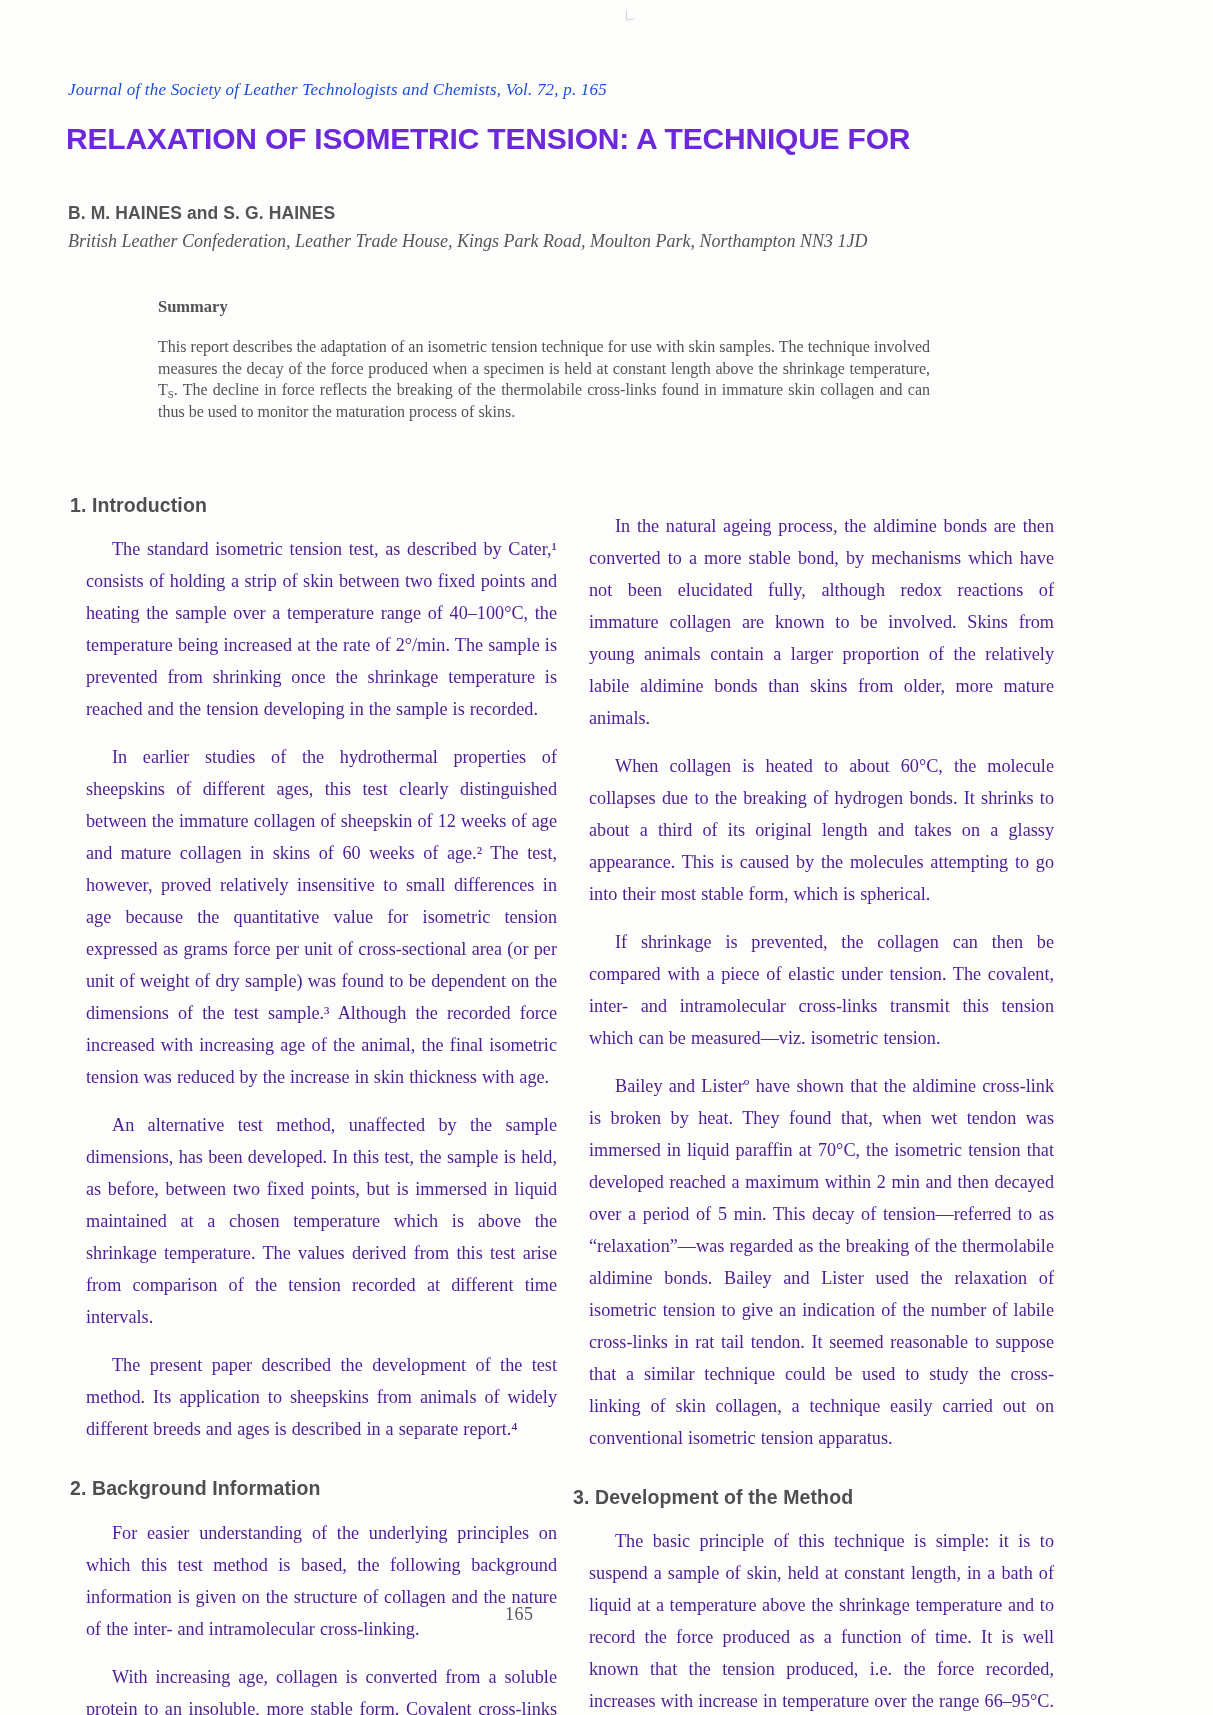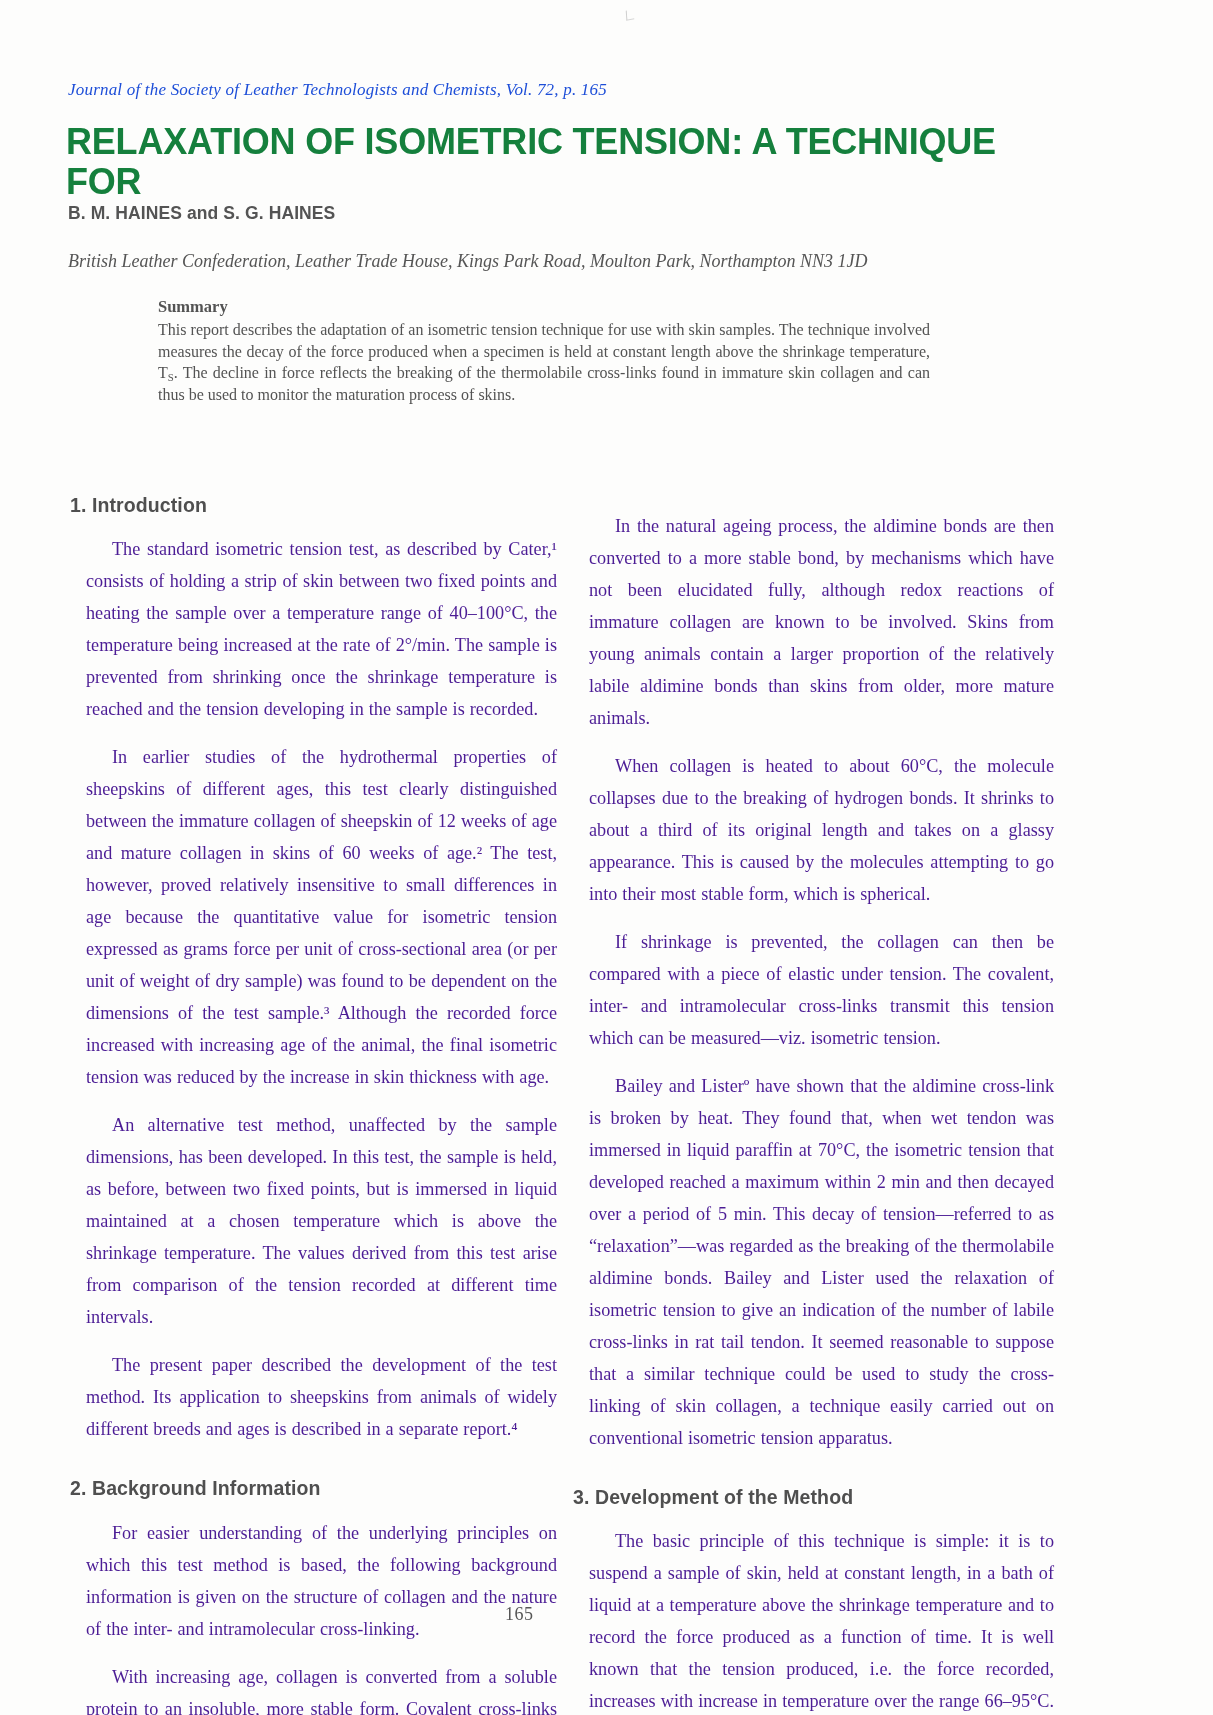--- a/index.html
+++ b/index.html
@@ -19,39 +19,39 @@
   }
 
   .journal-line{
     position:absolute;left:68px;top:80px;width:900px;
     font-style:italic;font-size:17px;color:#1d4ed8;letter-spacing:.2px;
   }
 
   .title{
     position:absolute;left:66px;top:122px;width:1000px;
     font-family:"Liberation Sans", sans-serif;font-weight:bold;
-    font-size:36px;line-height:1.12;color:#15803d;letter-spacing:-0.2px;
+    font-size:30px;line-height:1.12;color:#6d28d9;letter-spacing:-0.2px;
   }
 
   .authors{
     position:absolute;left:68px;top:203px;width:800px;
     font-family:"Liberation Sans", sans-serif;font-weight:bold;
     font-size:17.5px;color:#545454;letter-spacing:.1px;
   }
 
   .affiliation{
     position:absolute;left:68px;top:231px;width:1000px;
-    font-style:italic;font-size:18px;color:#555;margin-top:20px;
+    font-style:italic;font-size:18px;color:#555;
   }
 
   .summary{
     position:absolute;left:158px;top:296px;width:772px;
     font-size:16px;line-height:1.34;text-align:justify;color:#535353;
   }
-  .summary-head{font-weight:bold;font-size:16.5px;margin-bottom:1px;text-align:left;}
+  .summary-head{font-weight:bold;font-size:16.5px;margin-bottom:18px;text-align:left;}
   .sub{font-size:68%;vertical-align:-18%;letter-spacing:0;}
 
   .columns{
     position:absolute;left:70px;top:494px;width:1050px;
     display:flex;
   }
   .col-left{width:503px;}
   .col-right{width:497px;}
 
   .section-heading{

